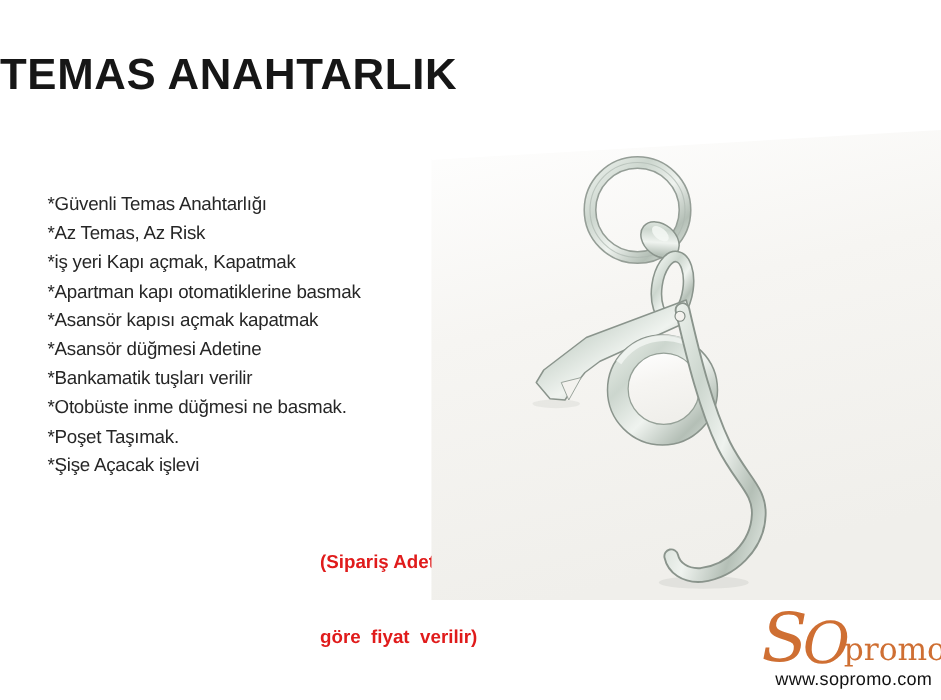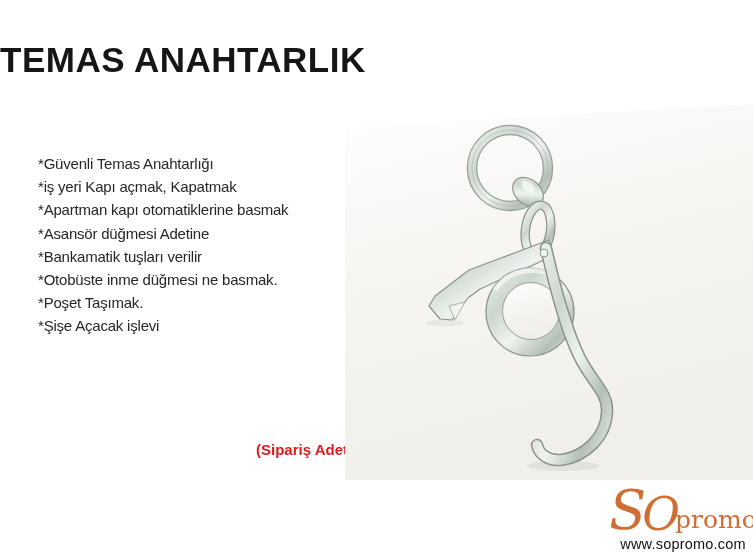--- a/index.html
+++ b/index.html
@@ -46,31 +46,34 @@
 </style>
 </head>
 <body>
 
 <div class="slide">
 
   <h1 class="title">TEMAS ANAHTARLIK</h1>
 
   <ul class="features">
     <li>*Güvenli Temas Anahtarlığı</li>
+    <li>*Az Temas, Az Risk</li>
     <li>*iş yeri Kapı açmak, Kapatmak</li>
     <li>*Apartman kapı otomatiklerine basmak</li>
+    <li>*Asansör kapısı açmak kapatmak</li>
     <li>*Asansör düğmesi Adetine</li>
     <li>*Bankamatik tuşları verilir</li>
     <li>*Otobüste inme düğmesi ne basmak.</li>
     <li>*Poşet Taşımak.</li>
     <li>*Şişe Açacak işlevi</li>
   </ul>
 
   <div class="pricing-note">
     <div>(Sipariş Adetine, Baskı ve ambalaja</div>
+    <div>göre  fiyat  verilir)</div>
   </div>
 
   <figure class="product-photo">
     <svg width="408" height="388" viewBox="0 0 408 388" xmlns="http://www.w3.org/2000/svg">
       <defs>
         <linearGradient id="bgGrad" x1="0" y1="0" x2="0.25" y2="1">
           <stop offset="0" stop-color="#ffffff"></stop>
           <stop offset="0.45" stop-color="#f6f5f2"></stop>
           <stop offset="1" stop-color="#f0efeb"></stop>
         </linearGradient>

